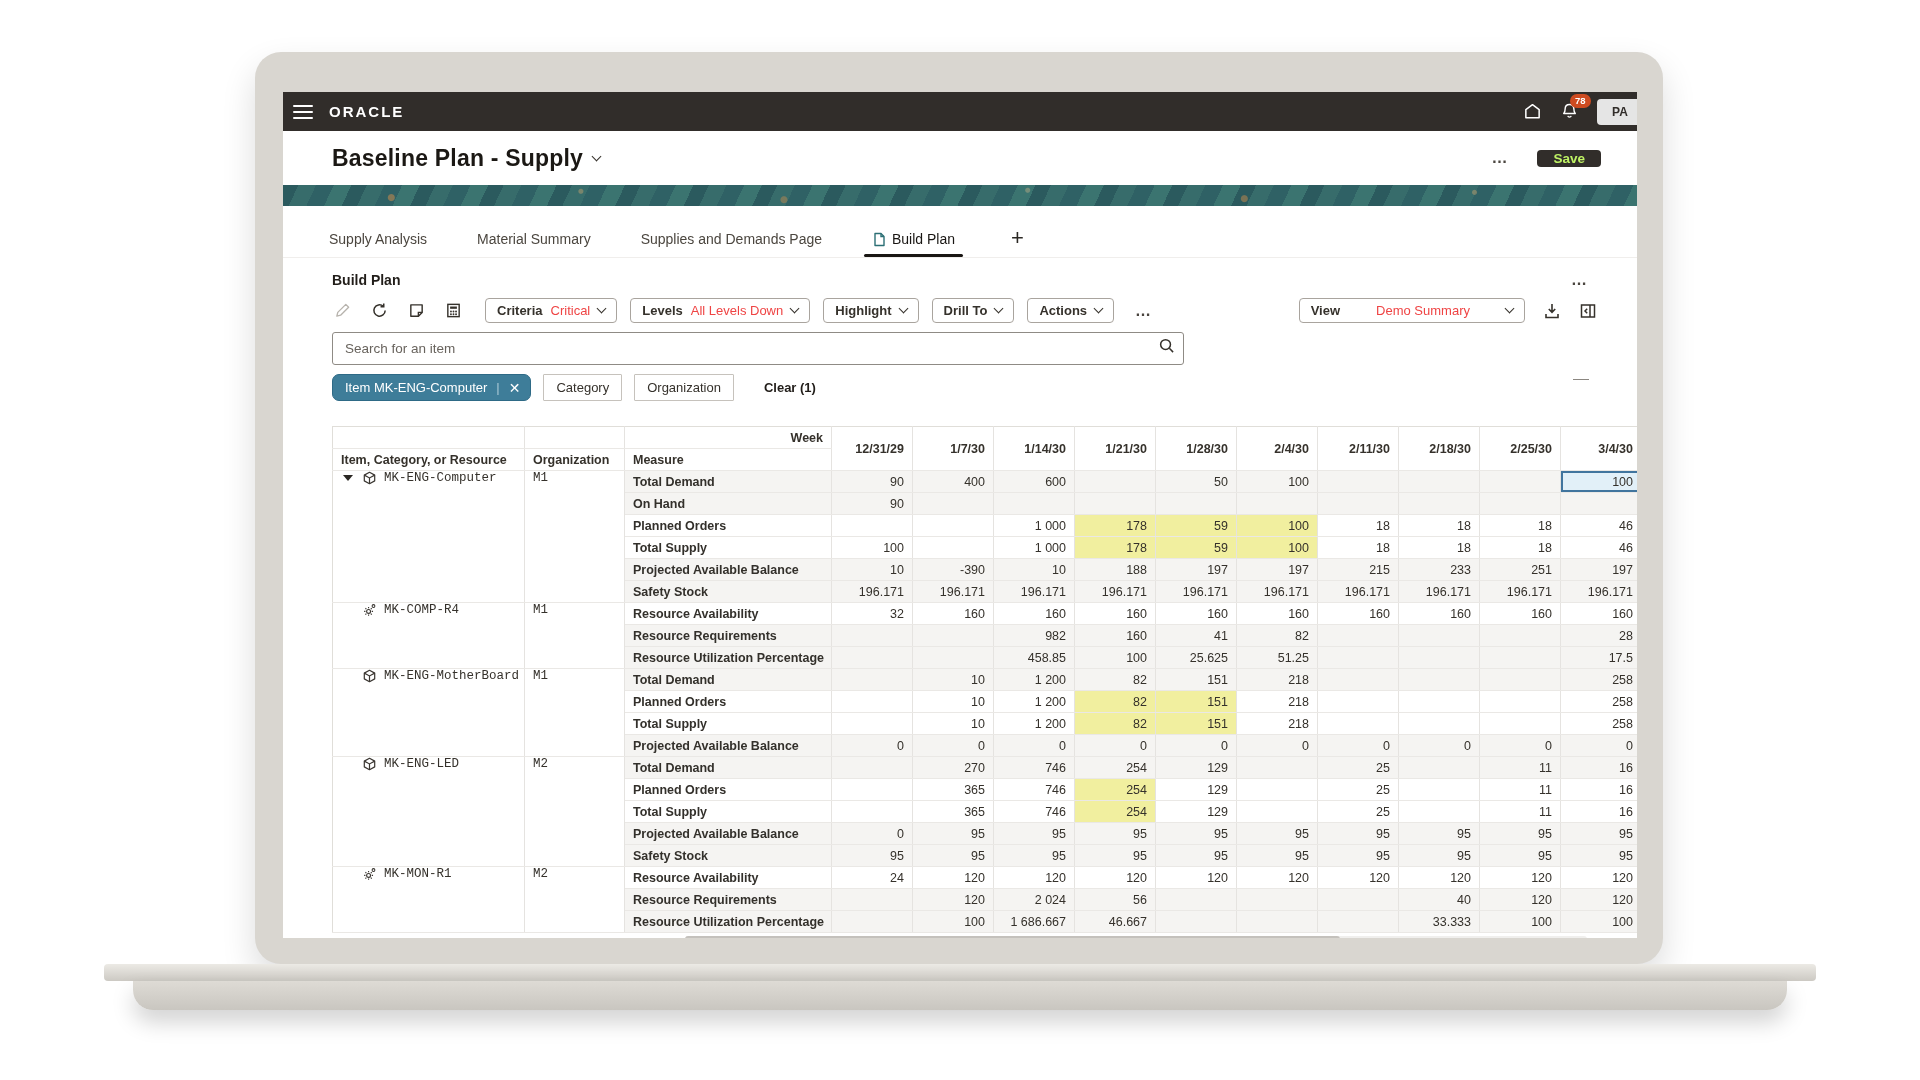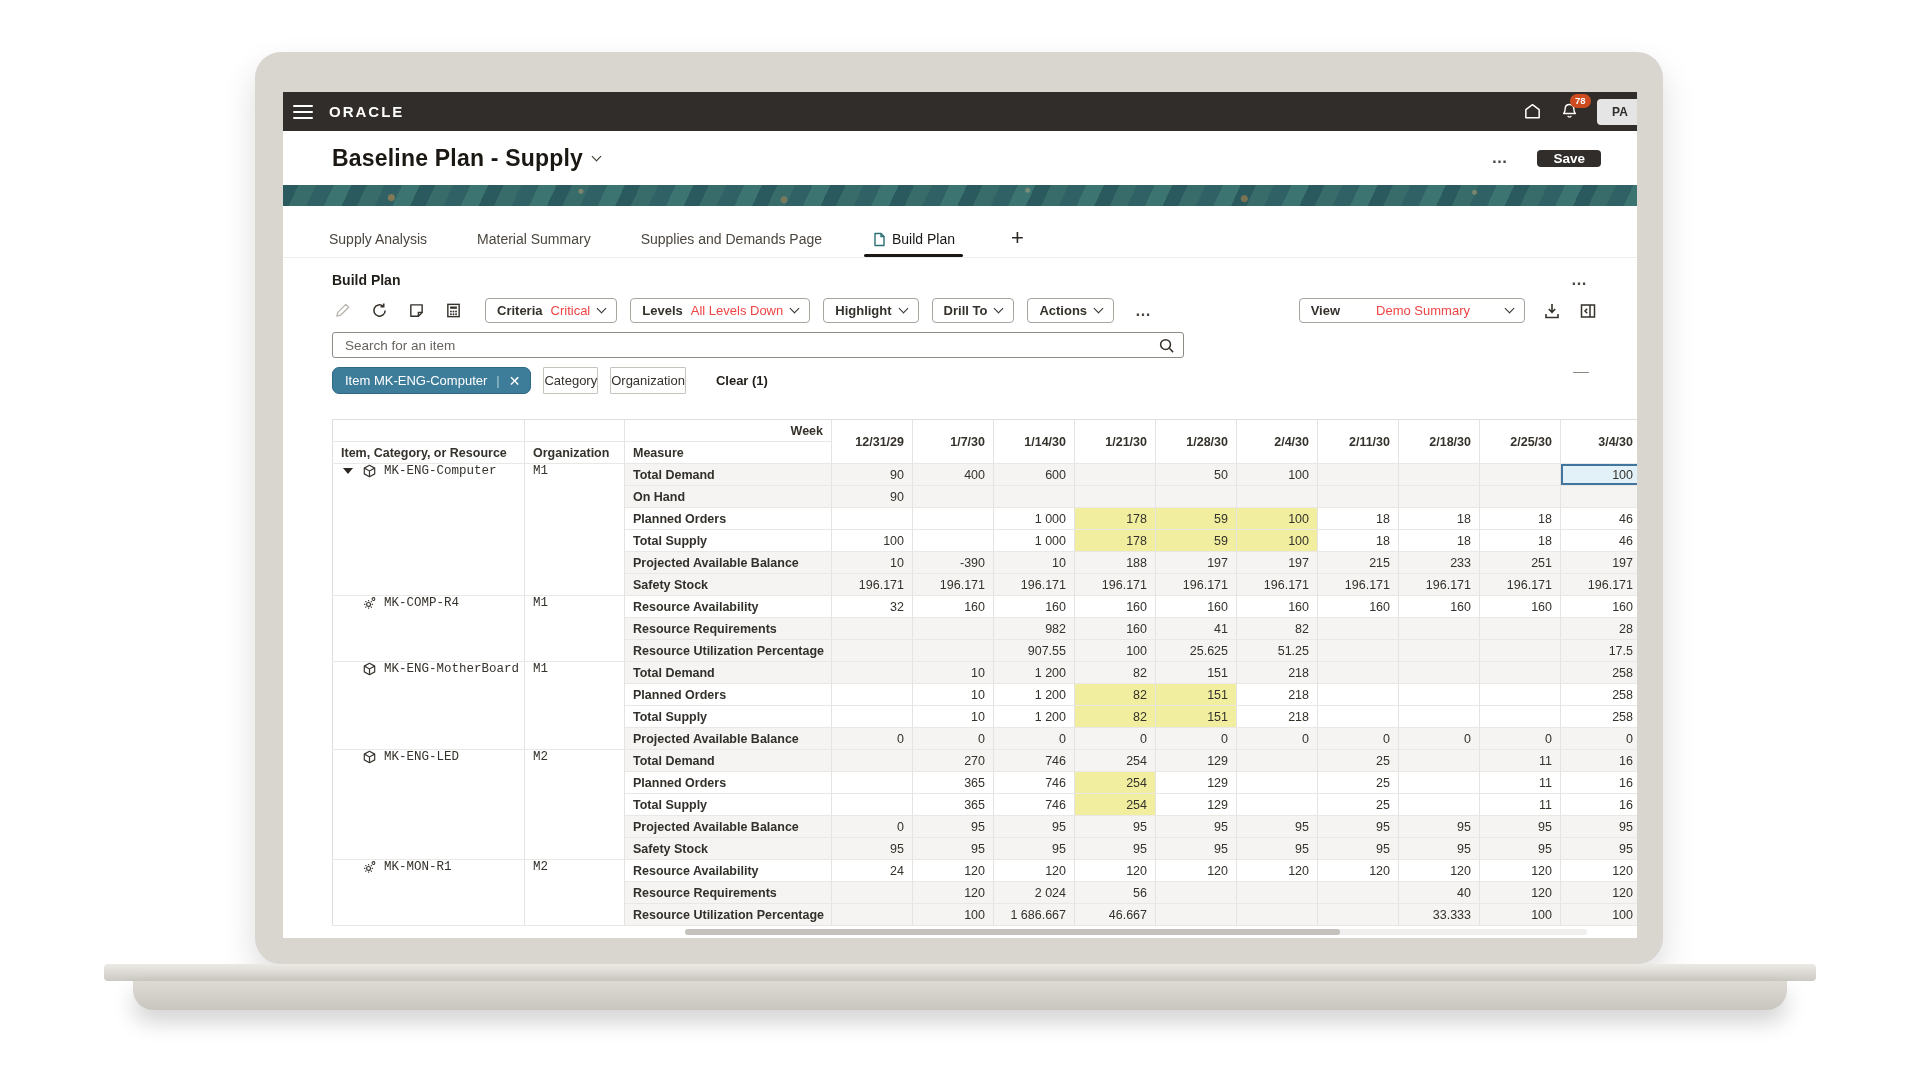--- a/index.html
+++ b/index.html
@@ -27,21 +27,21 @@
     border-radius:9px; padding:2px 5px; line-height:1; }
   .avatar-box { background:#e5e5e5; color:#312d2a; font-size:12px; font-weight:700; border-radius:4px;
     width:46px; height:26px; display:flex; align-items:center; justify-content:center; }
 
   
   .title-row { height:54px; display:flex; align-items:center; padding:0 36px 0 49px; }
   .page-title { font-size:23px; font-weight:700; color:#1b1814; letter-spacing:.2px; }
   .title-chev { margin-left:10px; margin-top:2px; }
   .title-right { margin-left:auto; display:flex; align-items:center; gap:28px; }
   .dots { color:#4a453f; font-size:16px; font-weight:700; letter-spacing:2px; cursor:pointer; line-height:0; }
-  .save-btn { background:#312d2a; color:#ffffff; font-size:13.5px; font-weight:700; border:none; border-radius:4px;
+  .save-btn { background:#312d2a; color:#bef264; font-size:13.5px; font-weight:700; border:none; border-radius:4px;
     padding:1px 16px; cursor:pointer; }
 
   
   .banner { height:21px;
     background:
       radial-gradient(circle at 8% 60%, rgba(200,138,75,.55) 0 3px, transparent 4px),
       radial-gradient(circle at 22% 30%, rgba(220,170,110,.4) 0 2px, transparent 3px),
       radial-gradient(circle at 37% 70%, rgba(200,138,75,.45) 0 3px, transparent 4px),
       radial-gradient(circle at 55% 25%, rgba(230,190,140,.35) 0 2px, transparent 3px),
       radial-gradient(circle at 71% 65%, rgba(200,138,75,.5) 0 3px, transparent 4px),
@@ -66,31 +66,31 @@
   .tbtn b { font-weight:700; }
   .tbtn .val { font-weight:400; color:#ef4444;text-align:right; }
   .chev { width:7px; height:7px; border-right:1.8px solid #35312b; border-bottom:1.8px solid #35312b;
     transform:rotate(45deg); margin-top:-4px; }
   .toolbar .dots { margin:0 8px; }
   .toolbar-right { margin-left:auto; display:flex; align-items:center; gap:18px; }
 
   
   .search-row { padding:9px 0 0 49px; }
   .search-wrap { position:relative; width:852px; }
-  .search-wrap input { width:100%; height:26px; border:1px solid #8f8b85; border-radius:3px; font-size:13.5px;
+  .search-wrap input { width:100%; height:33px; border:1px solid #8f8b85; border-radius:3px; font-size:13.5px;
     padding:0 34px 0 12px; color:#b91c1c; font-family:"Liberation Sans",sans-serif; }
   .search-wrap input::placeholder { color:#68635d; }
   .search-icon { position:absolute; right:9px; top:5px; cursor:pointer; }
   .chip-row { display:flex; align-items:center; padding:9px 0 0 49px; position:relative; }
   .chip-active { display:flex; align-items:center; gap:9px; background:#3e7d99; border:1.5px solid #2e6a86; color:#fff;
     font-size:13px; border-radius:7px; height:27px; padding:0 10px 0 12px; cursor:pointer; }
   .chip-active .sep { color:#a9c8d6; font-size:13px; }
   .chip-active .x { font-size:14px; cursor:pointer; }
   .chip { background:#fff; border:1px solid #c6c2bc; border-radius:1px; height:27px; display:flex; align-items:center;
-    padding:0 0; font-size:13px; color:#35312b; margin-left:12px; cursor:pointer; }
+    padding:0 12px; font-size:13px; color:#35312b; margin-left:12px; cursor:pointer; }
   .clear-link { font-size:13px; font-weight:700; color:#211d19; margin-left:30px; cursor:pointer; }
   .pane-dash { position:absolute; right:48px; top:14px; width:16px; height:0; border-top:1.5px solid #8b8781; }
 
   
   .table-zone { position:relative; margin:12px 0 0 49px; width:1305px; overflow:hidden; }
   table.bp { border-collapse:collapse; table-layout:fixed; width:1309px; font-size:12.5px; color:#35312b; }
   table.bp th, table.bp td { border-right:1px solid #e5e3e0; border-bottom:1px solid #eae8e5; padding:0 8px;
     height:22px; overflow:hidden; white-space:nowrap; }
   table.bp { border-top:1px solid #e0ded9; border-left:1px solid #e0ded9;margin-top:13px; }
   th.h { text-align:left; font-weight:700; color:#35312b; background:#fff; }
@@ -457,21 +457,21 @@
             <td class="num">82</td>
             <td class="num"></td>
             <td class="num"></td>
             <td class="num"></td>
             <td class="num">28</td>
           </tr>
           <tr class="row-comp">
             <td class="measure">Resource Utilization Percentage</td>
             <td class="num"></td>
             <td class="num"></td>
-            <td class="num">907.55</td>
+            <td class="num">458.85</td>
             <td class="num">100</td>
             <td class="num">25.625</td>
             <td class="num">51.25</td>
             <td class="num"></td>
             <td class="num"></td>
             <td class="num"></td>
             <td class="num">17.5</td>
           </tr>
         </tbody>
         <tbody class="group">

